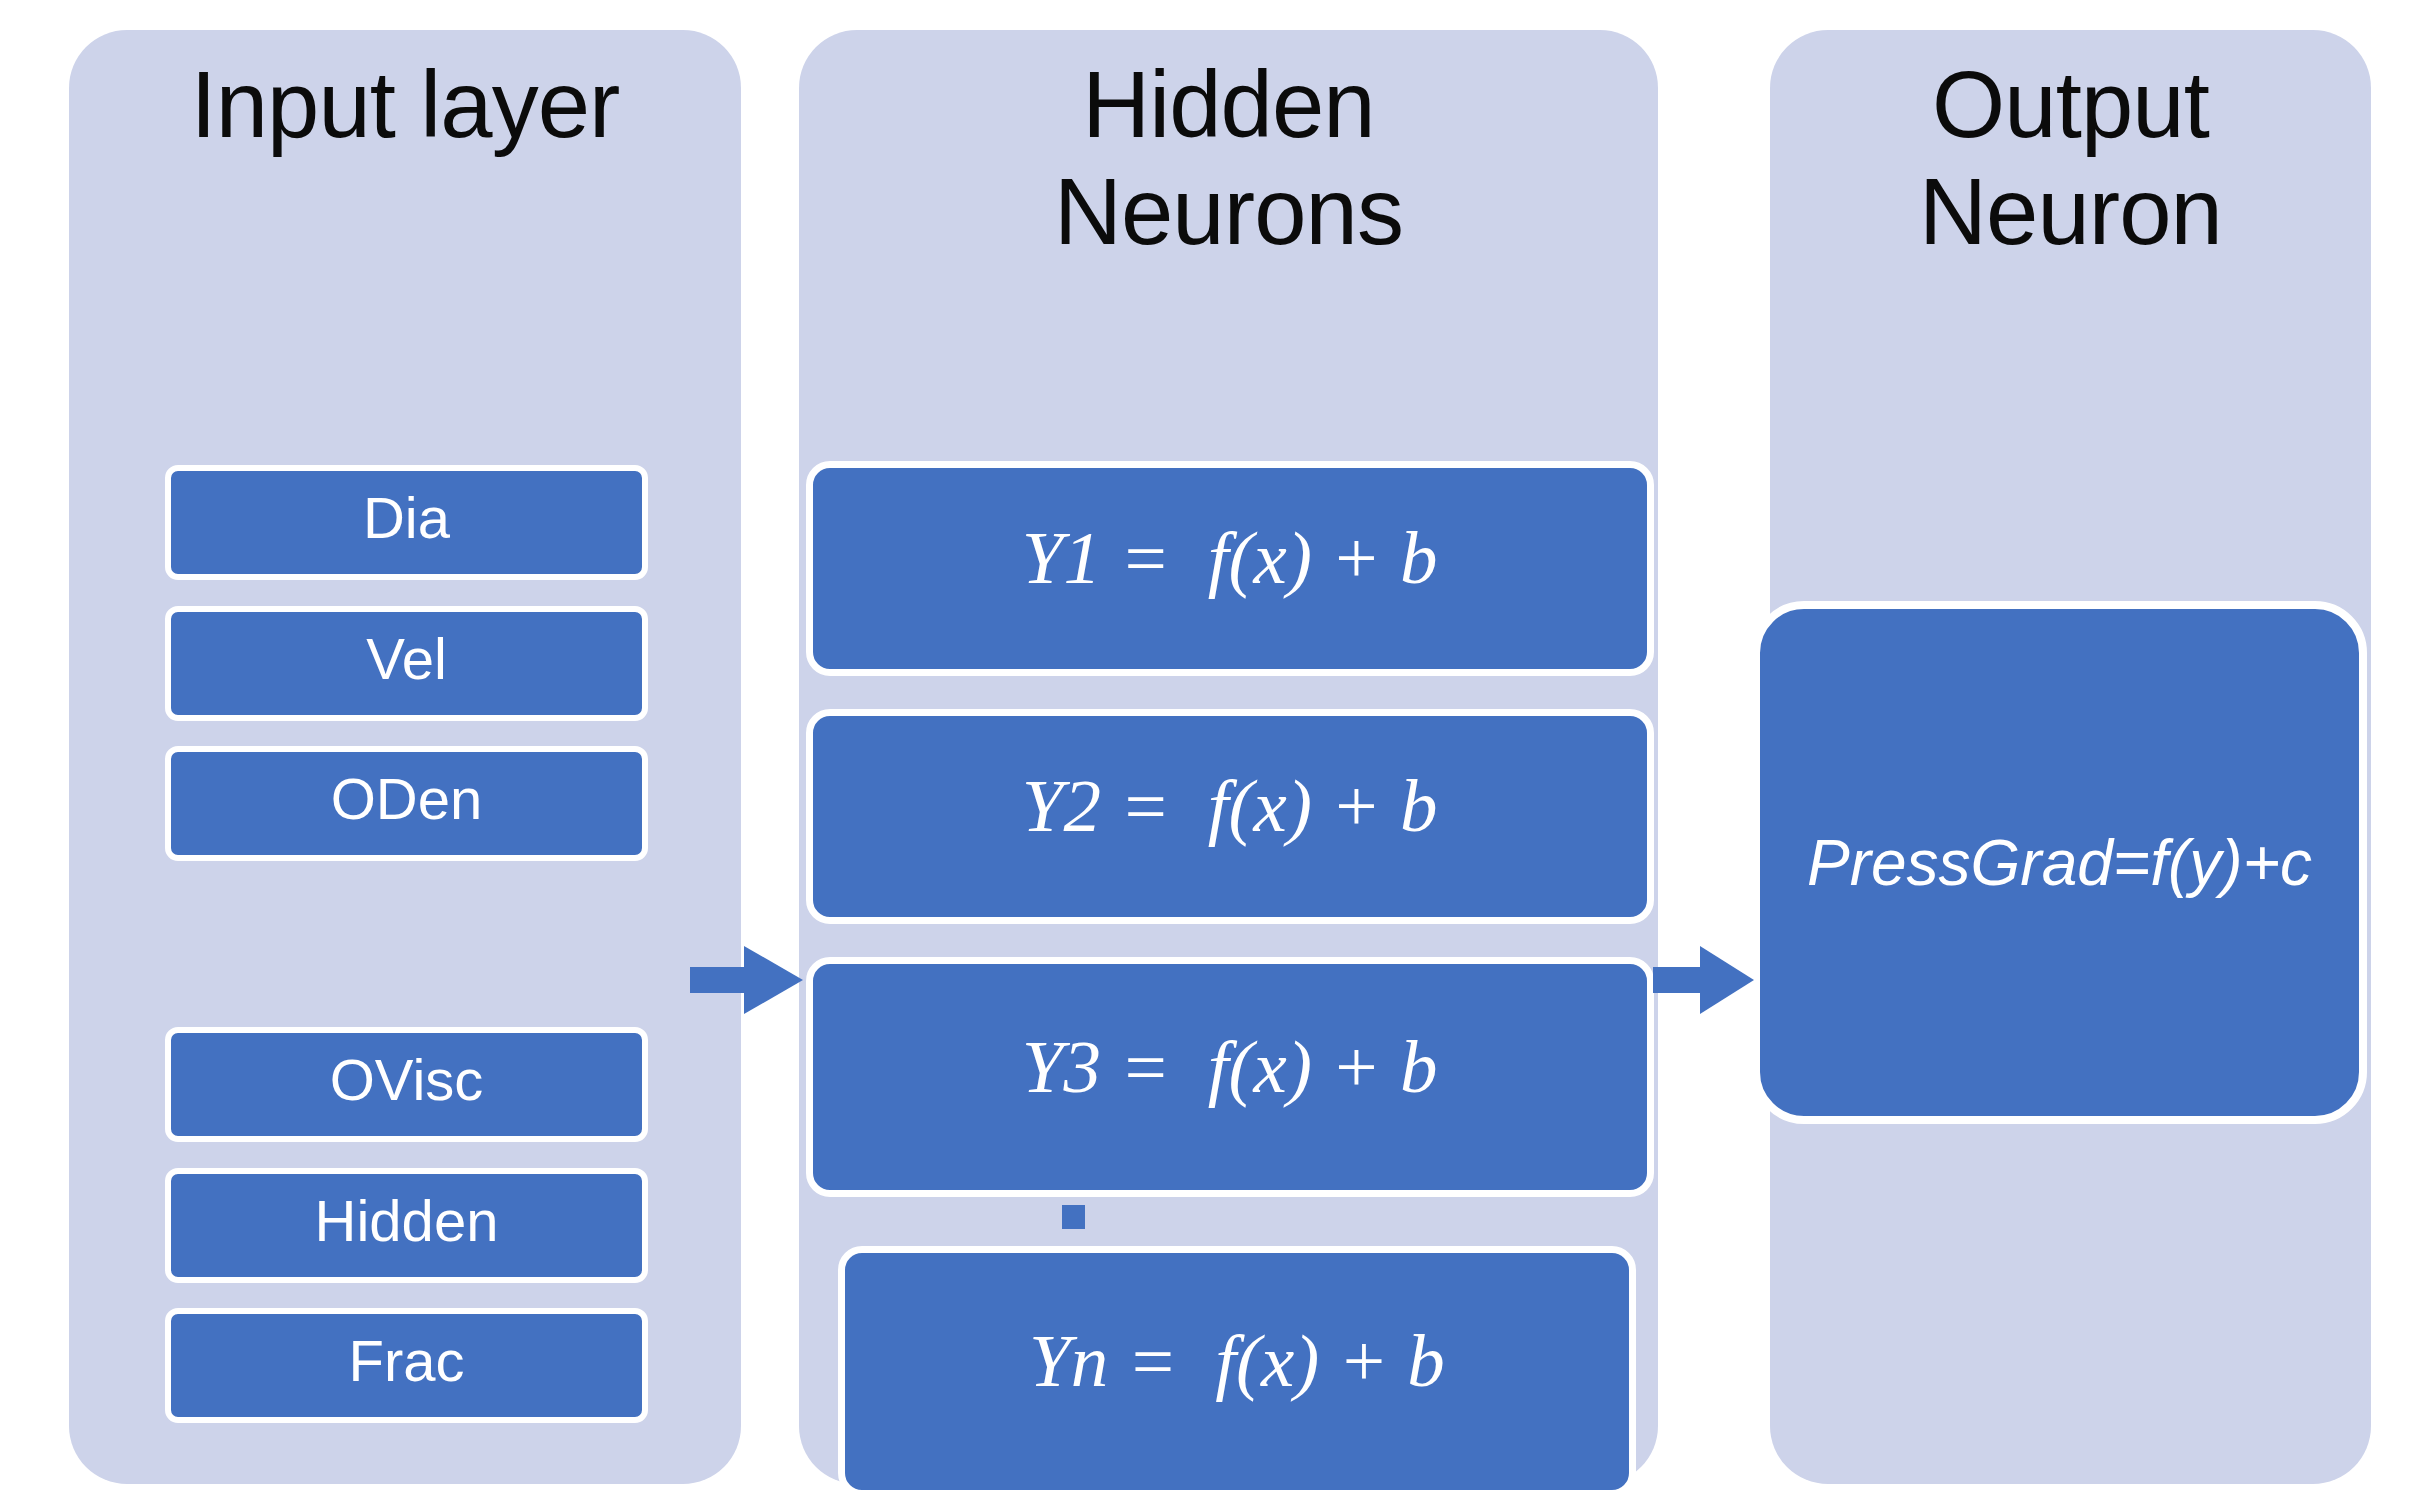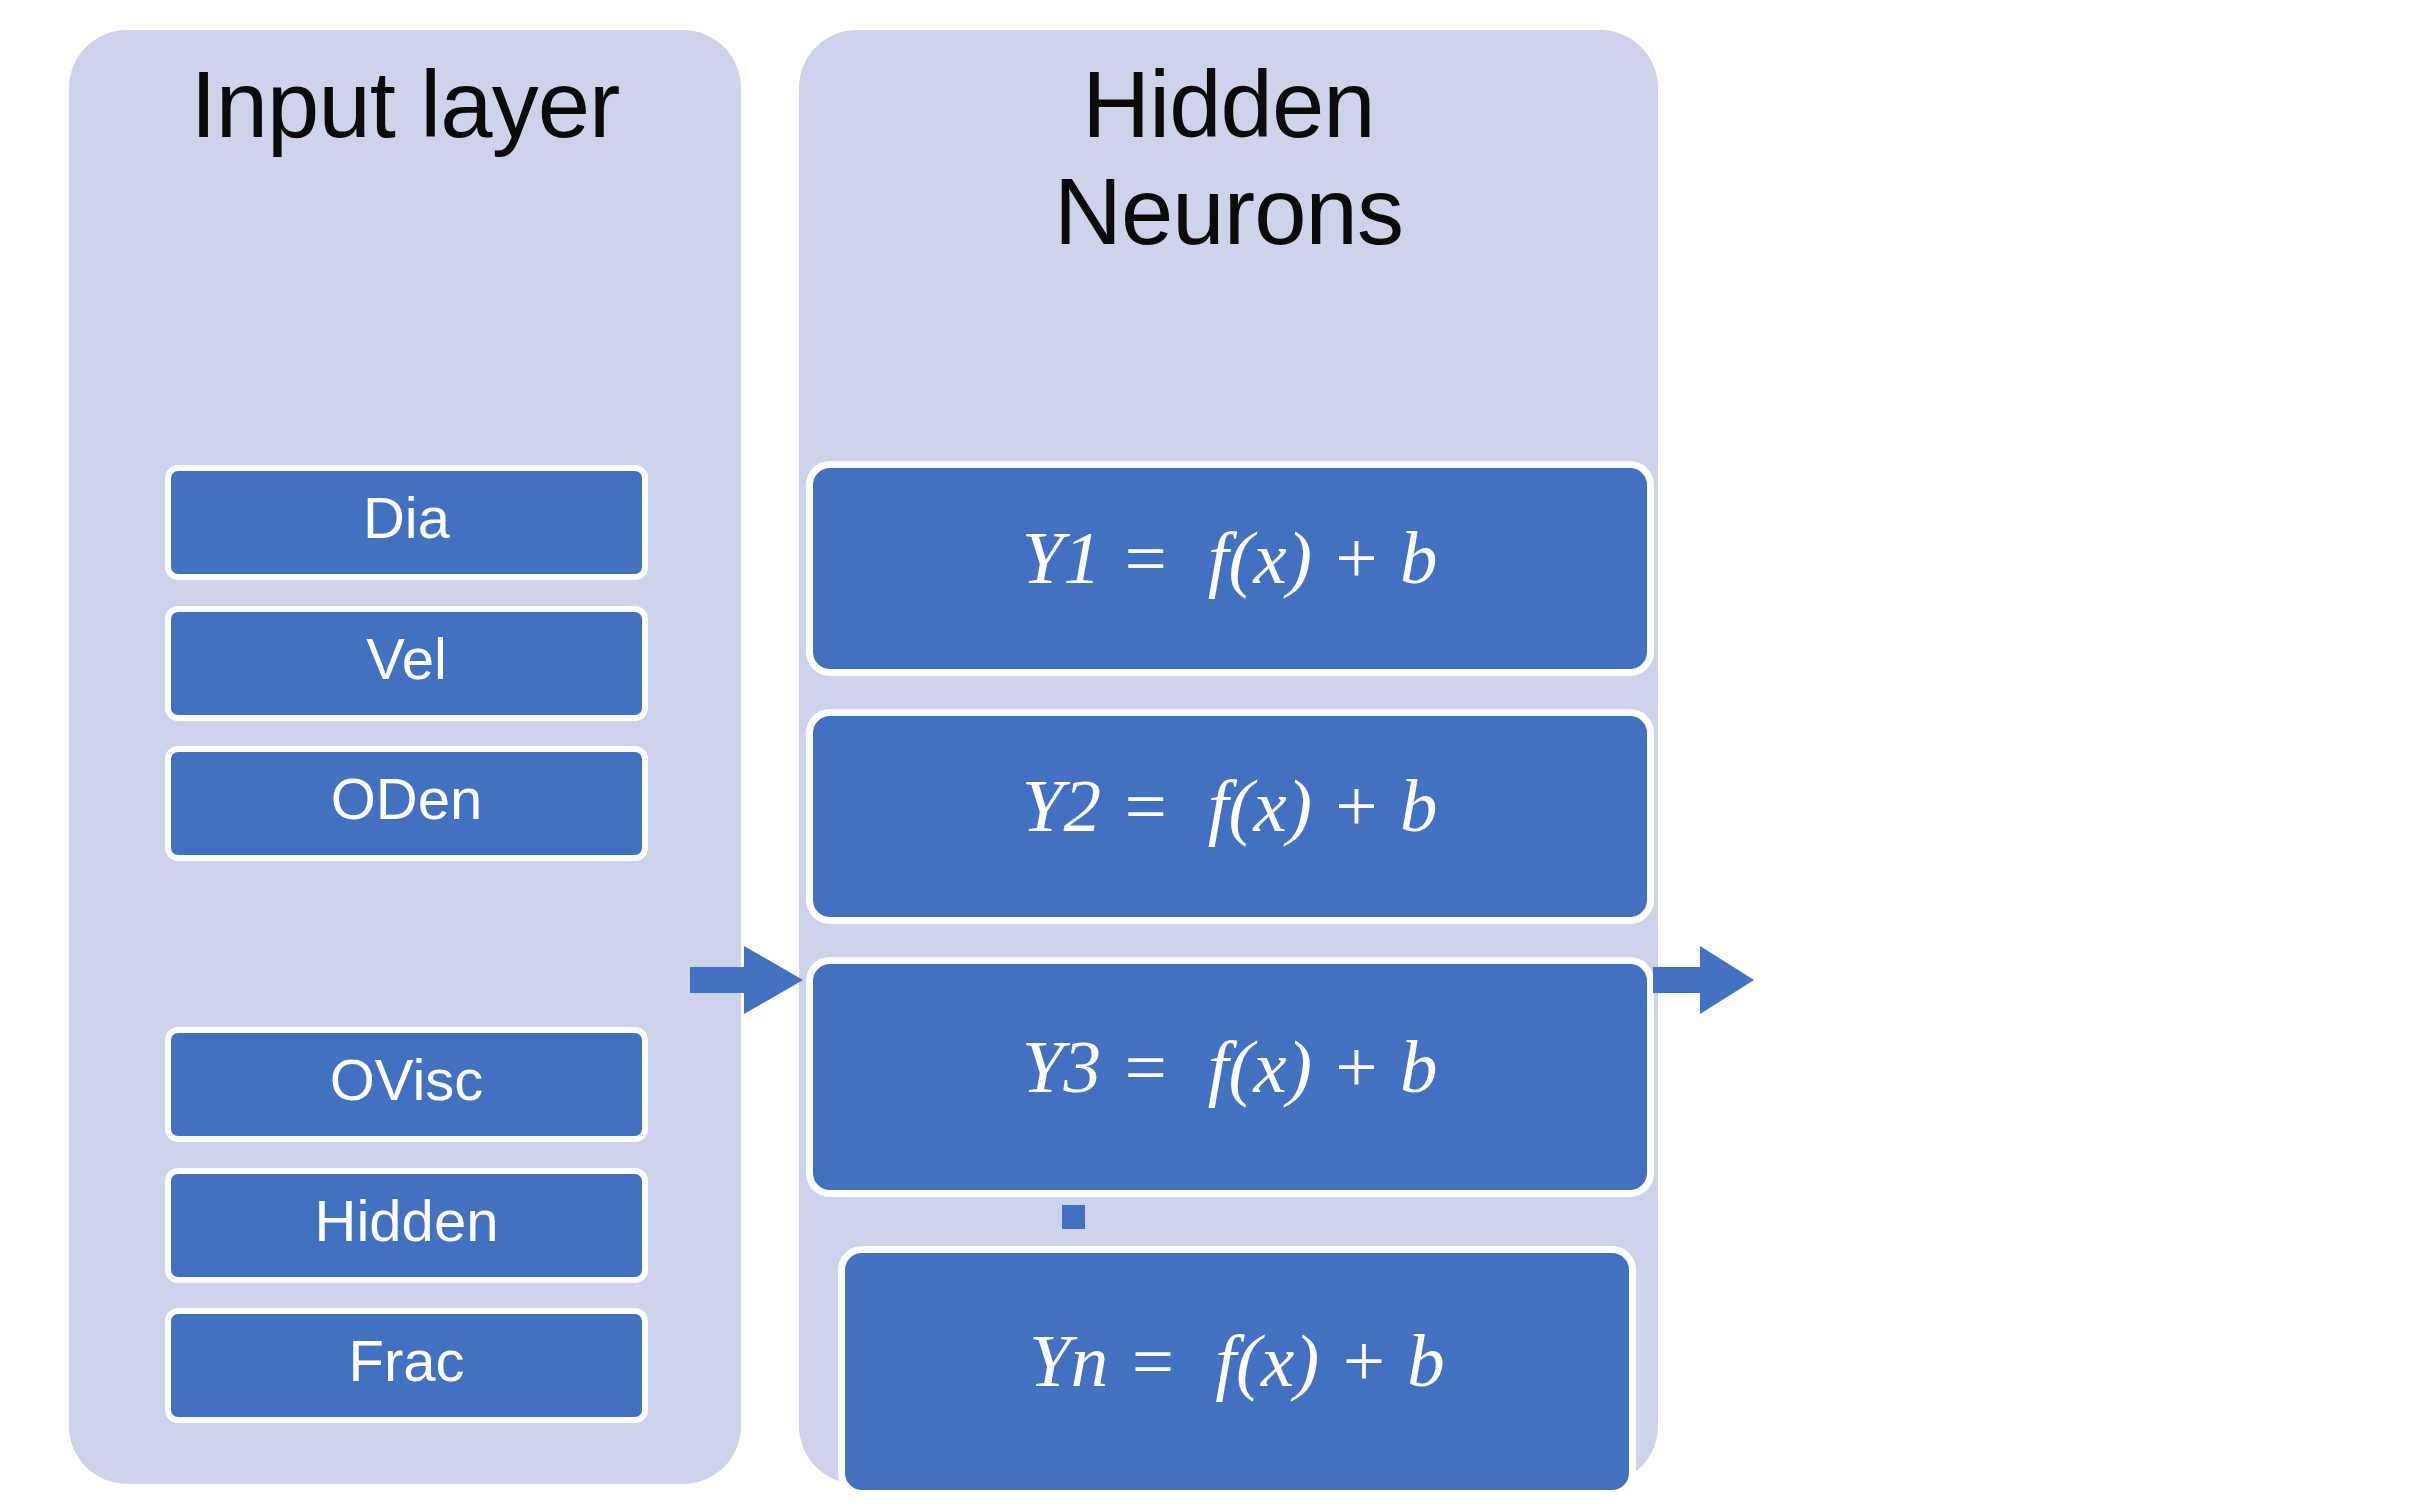--- a/index.html
+++ b/index.html
@@ -150,15 +150,21 @@
     <div class="node hidden-node last" style="top:1216px;height:251px">
       <span>Yn =  f(x) + b</span>
     </div>
   </section>
 
   <div class="block-arrow arrow-2">
     <div class="tail"></div>
     <div class="head"></div>
   </div>
 
+  <section class="panel panel-output">
+    <h2 class="panel-title">Output Neuron</h2>
+    <div class="node output-node">
+      <span>PressGrad=f(y)+c</span>
+    </div>
+  </section>
 
 </div>
 
 
 </body></html>

